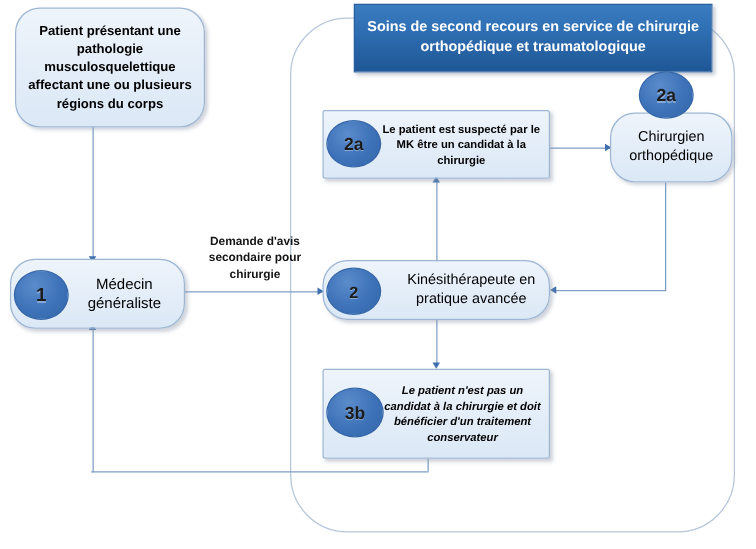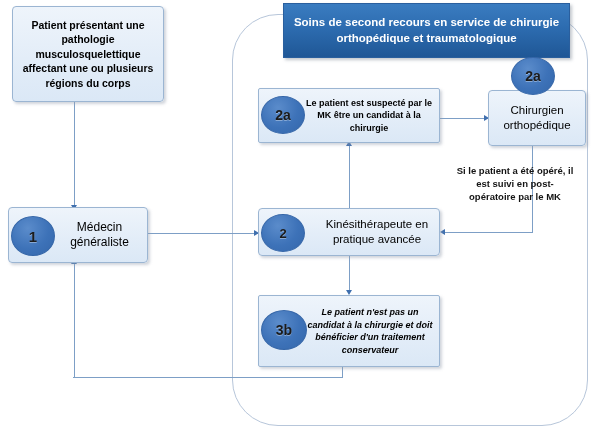--- a/index.html
+++ b/index.html
@@ -58,21 +58,21 @@
     position: absolute;
     box-sizing: border-box;
     background: linear-gradient(180deg, #eef4fb 0%, #e3edf8 55%, #dbe8f6 100%);
     border: 1px solid #9bb5d2;
     box-shadow: 2px 2px 3px rgba(150,160,175,0.45);
     display: flex;
     align-items: center;
     justify-content: center;
     text-align: center;
   }
-  .box.round   { border-radius: 4px; }
+  .box.round   { border-radius: 20px; }
   .box.sharp   { border-radius: 2px; justify-content: center; }
 
   .box .txt {
     position: relative;
     z-index: 2;
     line-height: 13.5px;
   }
 
   
   .badge {
@@ -171,16 +171,16 @@
   <div class="box round" style="left:488px; top:90px; width:98px; height:56px;">
     <div class="txt" style="font-size:11.5px; line-height:15px;">Chirurgien orthopédique</div>
   </div>
   <div class="badge" style="left:511px; top:57px; width:42px; height:36px; font-size:14px;">2a</div>
 
   <div class="box sharp" style="left:258px; top:295px; width:182px; height:72px;font-style:italic;">
     <div class="txt" style="font-size:9px; font-weight:bold; padding-left:46px; padding-right:4px; line-height:12.5px;">Le patient n'est pas un candidat à la chirurgie et doit bénéficier d'un traitement conservateur</div>
   </div>
   <div class="badge" style="left:261px; top:310px; width:44px; height:38px; font-size:14px;">3b</div>
 
+  <div class="label" style="left:148px; top:187px; width:112px; font-size:9.5px;">Demande d'avis secondaire pour chirurgie</div>
 
-  <div class="label" style="left:456px; top:164px; width:118px; font-size:9.5px;">Si le patient a été opéré, il est suivi en post-opératoire par le MK</div>
 
 </div>
 
 </body></html>

